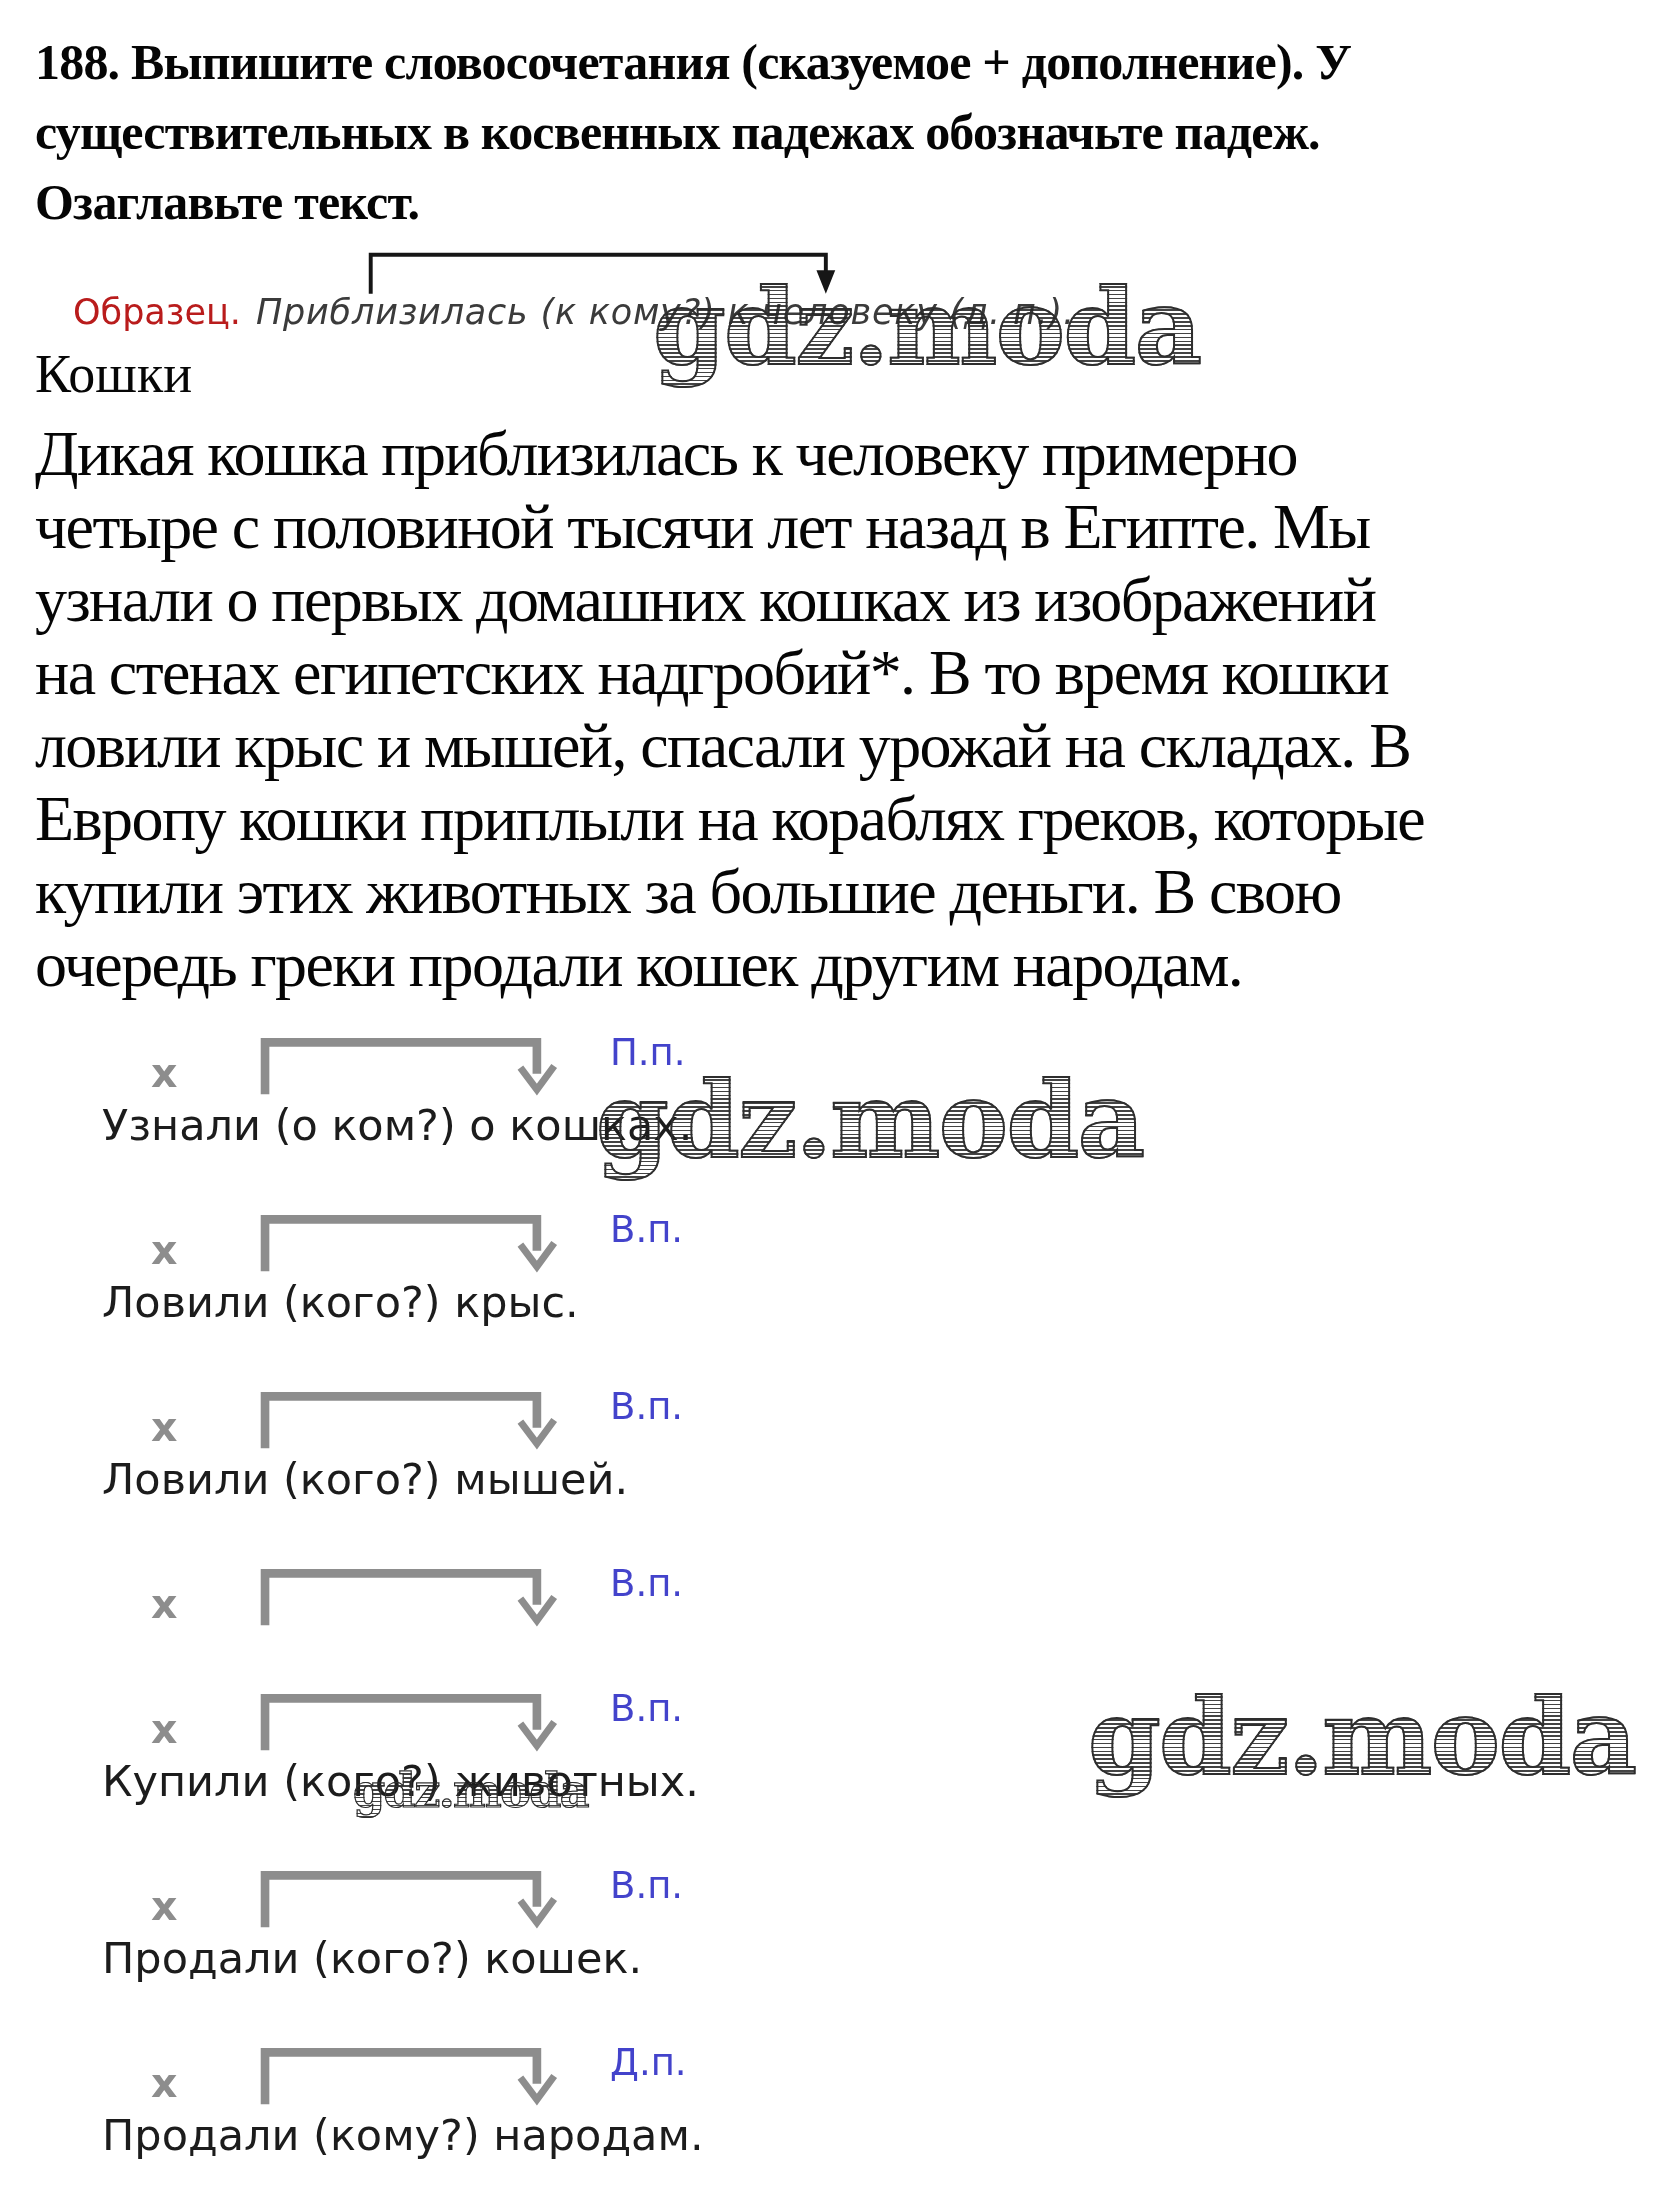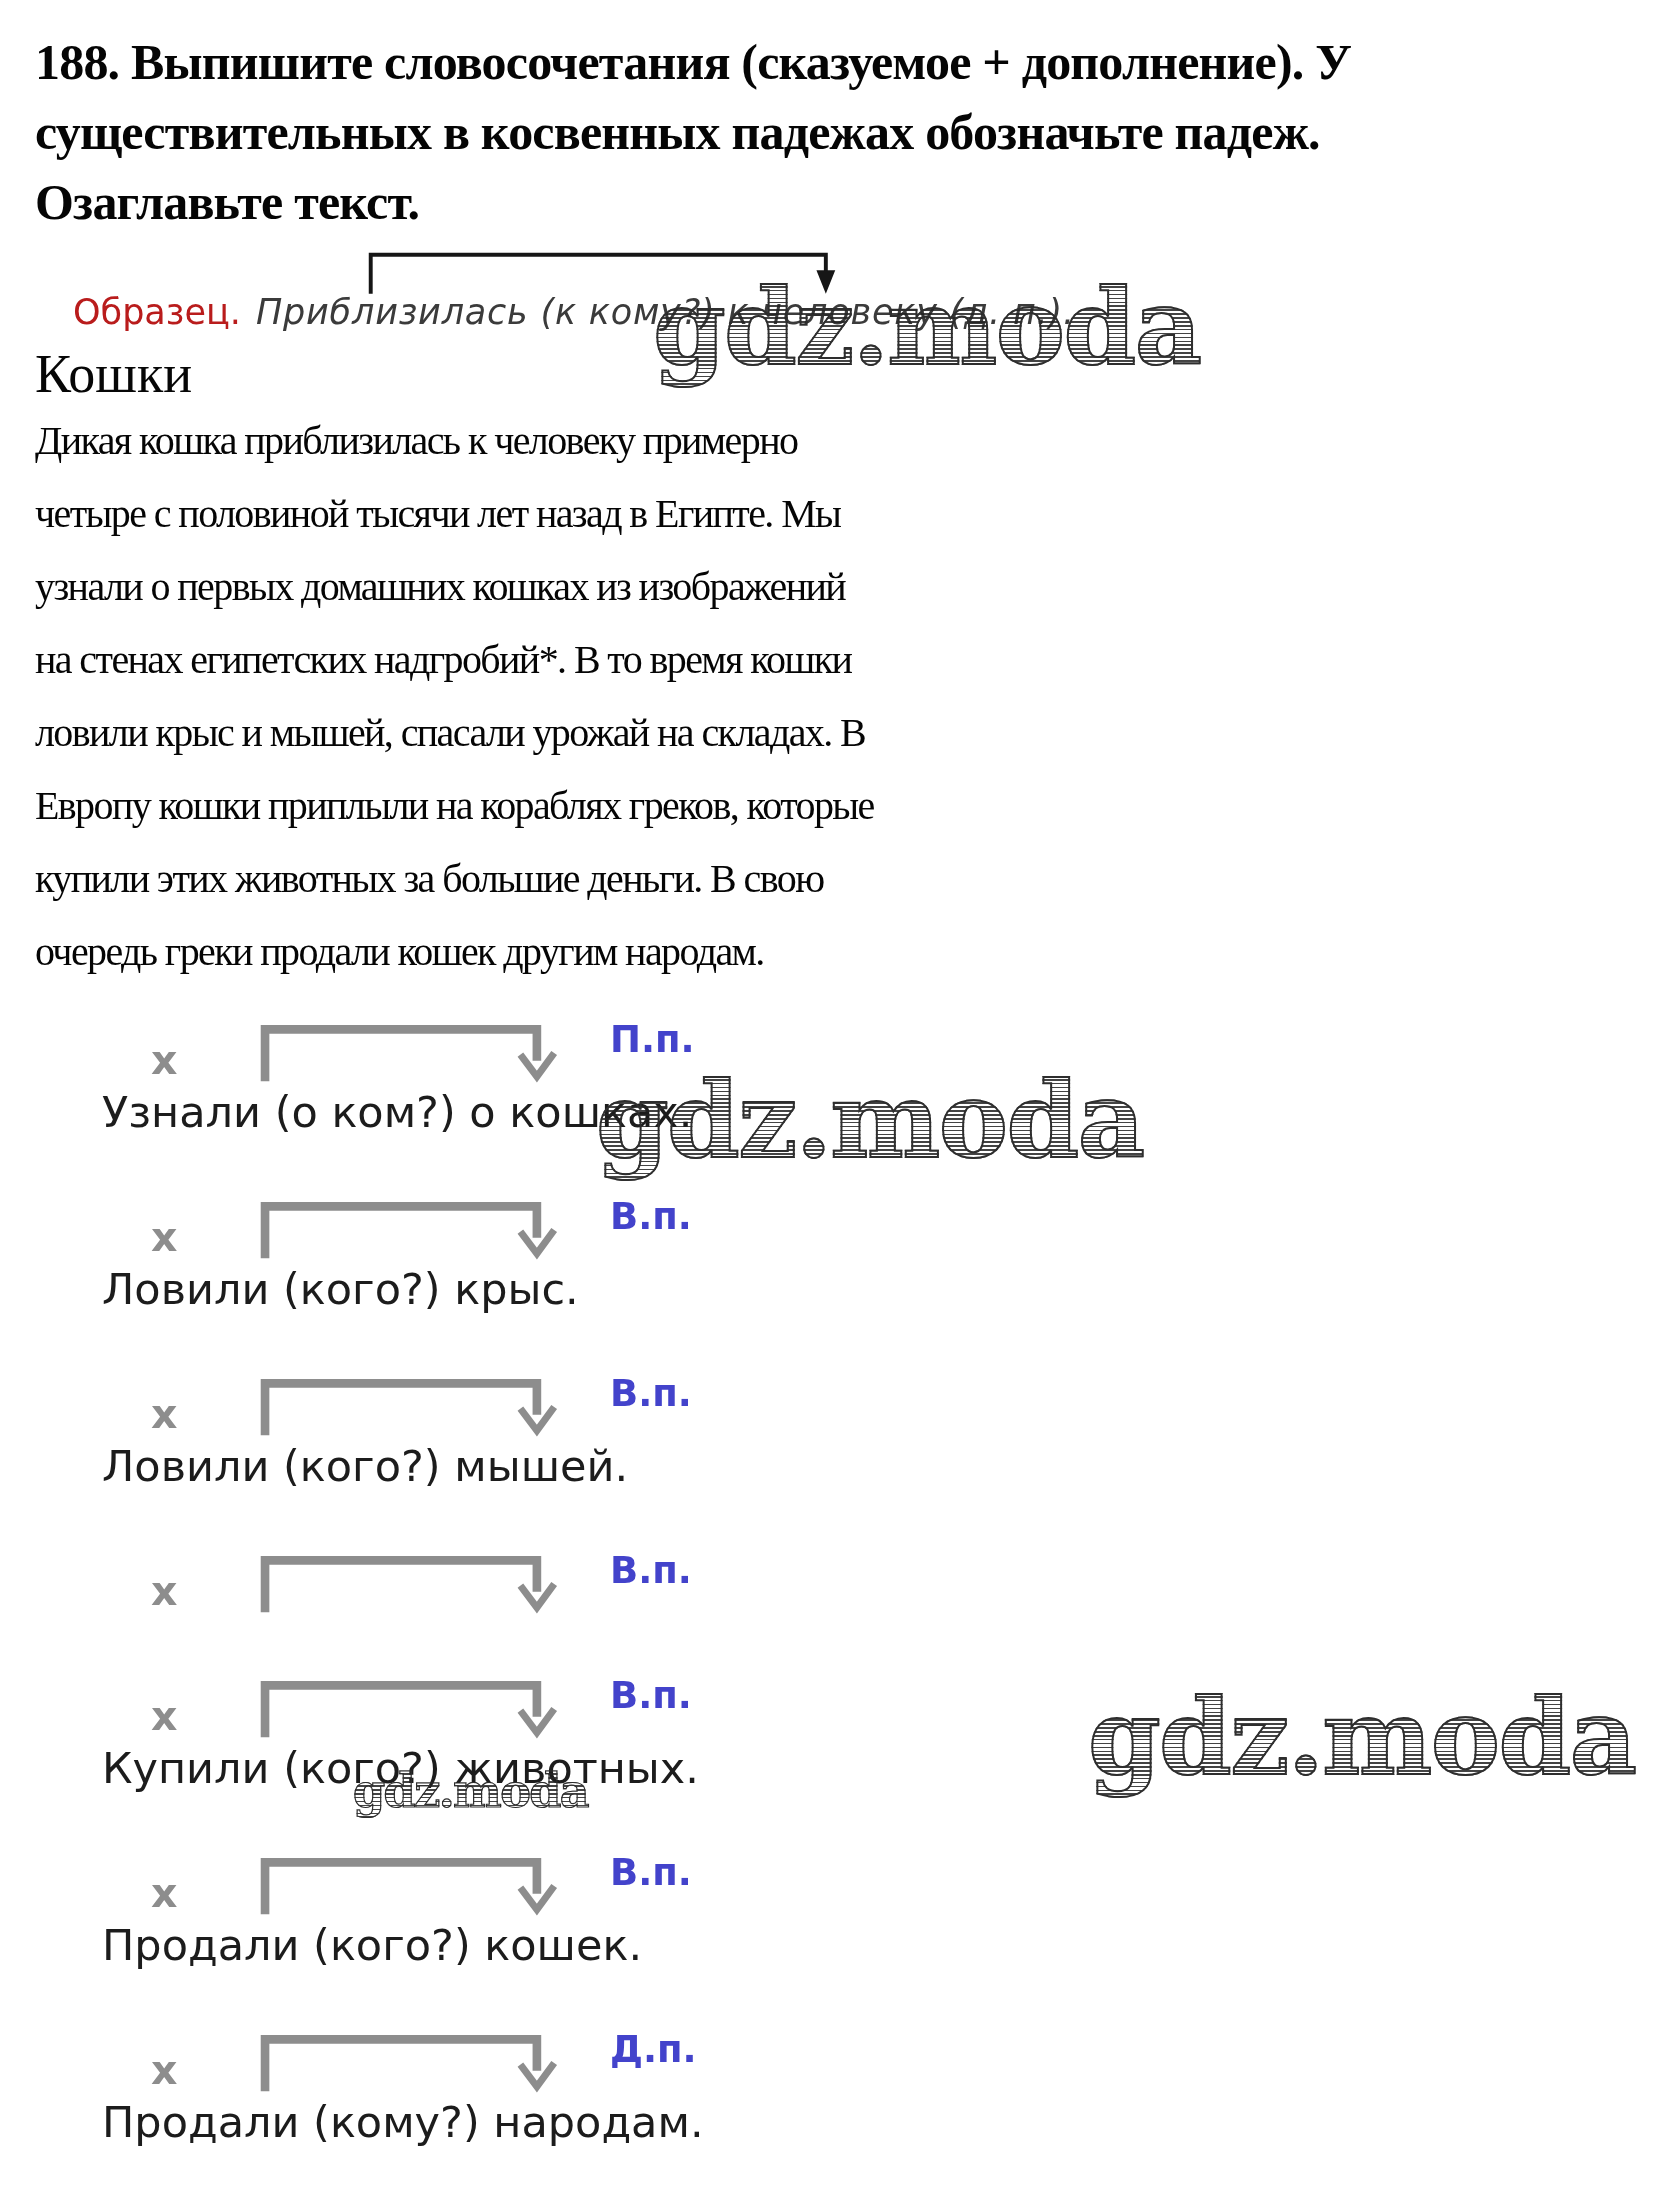--- a/index.html
+++ b/index.html
@@ -22,38 +22,38 @@
   .example-line{
     position:absolute;left:38px;top:44px;white-space:nowrap;
     font-family:"DejaVu Sans", sans-serif;font-size:35px;
   }
   .example-label{color:#b91c1c;}
   .example-text{color:#3b3b3b;font-style:italic;margin-left:15px;letter-spacing:0.8px;}
 
   
   .story-title{margin-top:5px;font-weight:normal;font-size:54px;line-height:60px;}
   .story-text{
-    margin-top:0;font-size:40px;line-height:73px;letter-spacing:-1.6px;
+    margin-top:13px;font-size:64px;line-height:73px;letter-spacing:-1.6px;
     white-space:pre;color:#050505;
   }
 
   
   .item{margin-left:67px;margin-top:57px;}
   .item.first{margin-top:30px;}
   .diagram{position:relative;height:68px;}
   .head-mark{
     position:absolute;left:49px;bottom:1.6px;
     font-family:"DejaVu Sans", sans-serif;font-weight:bold;font-size:41px;color:#8d8d8d;
   }
   .bracket{position:absolute;left:158px;top:1.6px;}
   .bracket .br{fill:none;stroke:#8d8d8d;stroke-width:11px;}
   .bracket .ah{fill:none;stroke:#8d8d8d;stroke-width:9px;}
   .case-label{
     position:absolute;left:508px;top:0px;
-    font-family:"DejaVu Sans", sans-serif;font-size:37px;color:#4343cb;font-weight:bold;
+    font-family:"DejaVu Sans", sans-serif;font-size:37px;color:#4343cb;
   }
   .sentence{
     font-family:"DejaVu Sans", sans-serif;font-size:43px;line-height:52px;color:#1c1c1c;
   }
 
   
   .wm{
     position:absolute;z-index:9;pointer-events:none;
     font-family:"DejaVu Serif", serif;font-weight:bold;letter-spacing:-1.6px;
     color:transparent;

